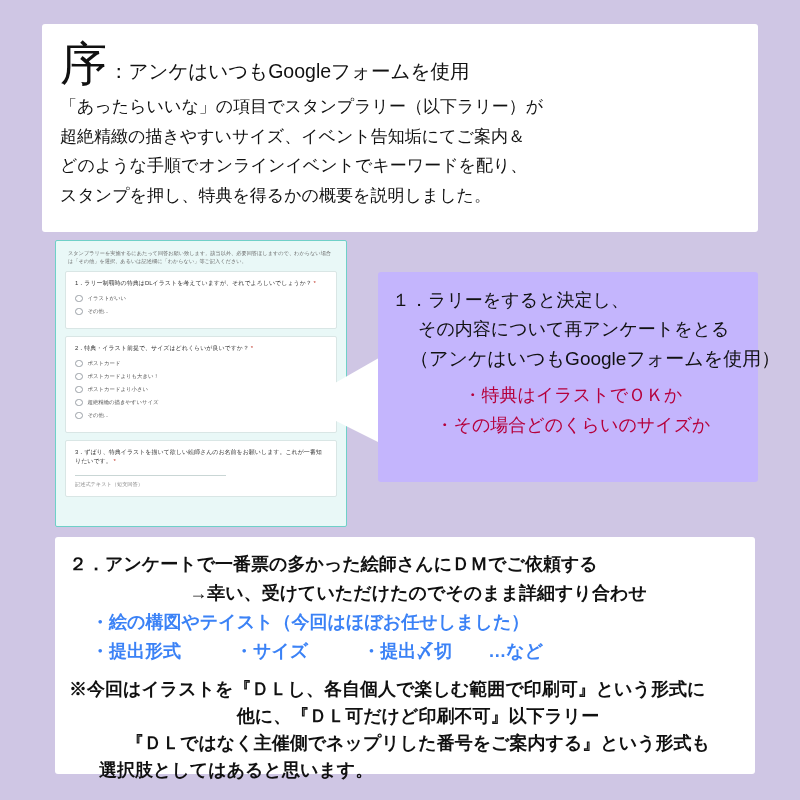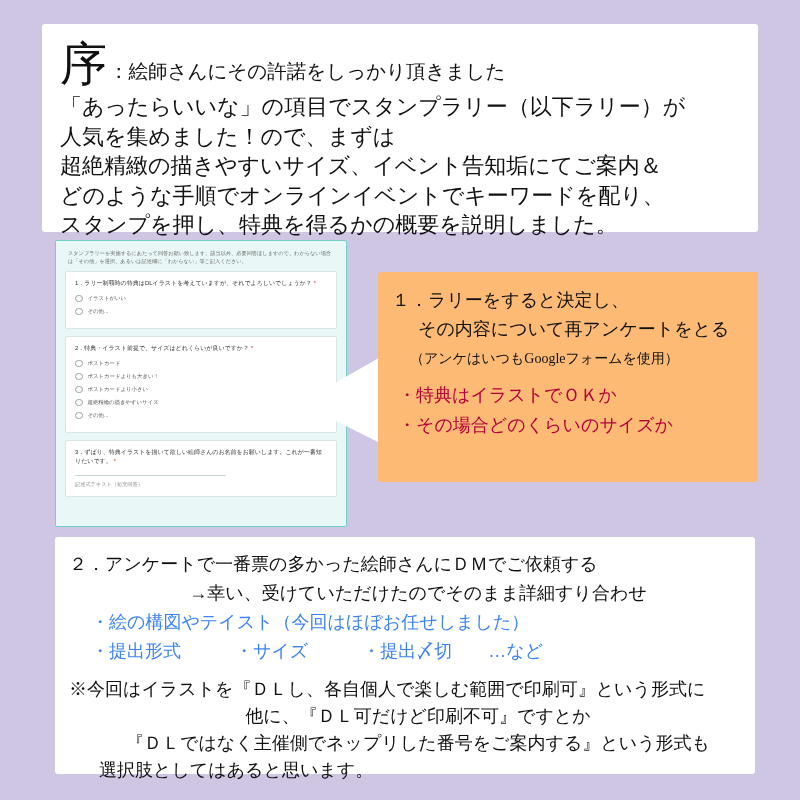--- a/index.html
+++ b/index.html
@@ -49,21 +49,21 @@
     color: #111;
     letter-spacing: 0;
   }
   .intro-head-text {
     font-size: 19.5px;
     line-height: 30px;
     color: #111;
     padding-bottom: 4px;
   }
   .intro-body {
-    font-size: 22px;
+    font-size: 17px;
     line-height: 29.5px;
     color: #111;
     margin-top: 2px;
   }
   .intro-body div { white-space: nowrap; }
 
   
   .form-shot {
     position: absolute;
     left: 55px;
@@ -124,41 +124,41 @@
     margin-top: 5px;
   }
 
   
   .callout1 {
     position: absolute;
     left: 378px;
     top: 272px;
     width: 380px;
     height: 210px;
-    background: #fdba74;
+    background: #c4b5fd;
     border-radius: 3px;
   }
   .callout1-inner { padding: 14px 10px 0 14px; }
   .co-line {
     font-size: 18px;
     line-height: 29px;
     color: #111;
     white-space: nowrap;
   }
   .co-line.indent1 { padding-left: 26px; }
   .co-line.small {
-    font-size: 14px;
+    font-size: 19px;
     padding-left: 18px;
-    font-family: Liberation Serif, serif;
   }
   .co-line.red {
     color: #b5003c;
     font-size: 18px;
     line-height: 30px;
     padding-left: 6px;
+    text-align: center;
   }
   .co-gap { height: 7px; }
 
   
   .pointer {
     position: absolute;
     left: 300px;
     top: 355px;
     width: 84px;
     height: 90px;
@@ -173,41 +173,41 @@
     height: 237px;
     background: #ffffff;
     border-radius: 3px;
   }
   .lower-inner { padding: 13px 10px 0 14px; }
   .lw {
     font-size: 18px;
     line-height: 29px;
     color: #111;
     white-space: nowrap;
+    font-weight: bold;
   }
   .lw.i1 { padding-left: 22px; text-align: center; }
   .lw.i2 { padding-left: 30px; }
   .lw.red { color: #3b82f6; padding-left: 22px; }
   .lw.tight { line-height: 27px; }
   .lw-gap { height: 10px; }
 </style>
 </head>
 <body>
 
 <div class="page">
 
   <div class="intro-card">
     <div class="intro-inner">
       <div class="intro-line1">
         <span class="jo-char">序</span>
-        <span class="intro-head-text">：絵師さんにその許諾をしっかり頂きました</span>
+        <span class="intro-head-text">：アンケはいつもGoogleフォームを使用</span>
       </div>
       <div class="intro-body">
         <div>「あったらいいな」の項目でスタンプラリー（以下ラリー）が</div>
-        <div>人気を集めました！ので、まずは</div>
         <div>超絶精緻の描きやすいサイズ、イベント告知垢にてご案内＆</div>
         <div>どのような手順でオンラインイベントでキーワードを配り、</div>
         <div>スタンプを押し、特典を得るかの概要を説明しました。</div>
       </div>
     </div>
   </div>
 
   <div class="form-shot">
     <div class="fs-note">スタンプラリーを実施するにあたって回答お願い致します。該当以外、必要回答ほしますので、わからない場合は「その他」を選択、あるいは記述欄に「わからない」等ご記入ください。</div>
 
@@ -279,19 +279,19 @@
   </div>
 
   <div class="lower-card">
     <div class="lower-inner">
       <div class="lw">２．アンケートで一番票の多かった絵師さんにＤＭでご依頼する</div>
       <div class="lw i1">→幸い、受けていただけたのでそのまま詳細すり合わせ</div>
       <div class="lw red">・絵の構図やテイスト（今回はほぼお任せしました）</div>
       <div class="lw red">・提出形式　　　・サイズ　　　・提出〆切　　…など</div>
       <div class="lw-gap"></div>
       <div class="lw tight">※今回はイラストを『ＤＬし、各自個人で楽しむ範囲で印刷可』という形式に</div>
-      <div class="lw tight i1">他に、『ＤＬ可だけど印刷不可』ですとか</div>
+      <div class="lw tight i1">他に、『ＤＬ可だけど印刷不可』以下ラリー</div>
       <div class="lw tight i1">『ＤＬではなく主催側でネップリした番号をご案内する』という形式も</div>
       <div class="lw tight i2">選択肢としてはあると思います。</div>
     </div>
   </div>
 
 </div>
 
 </body></html>

